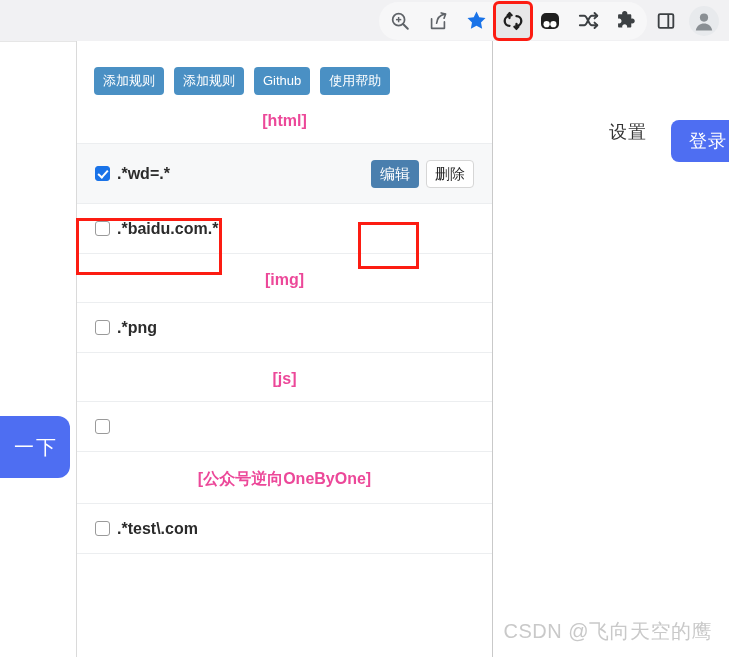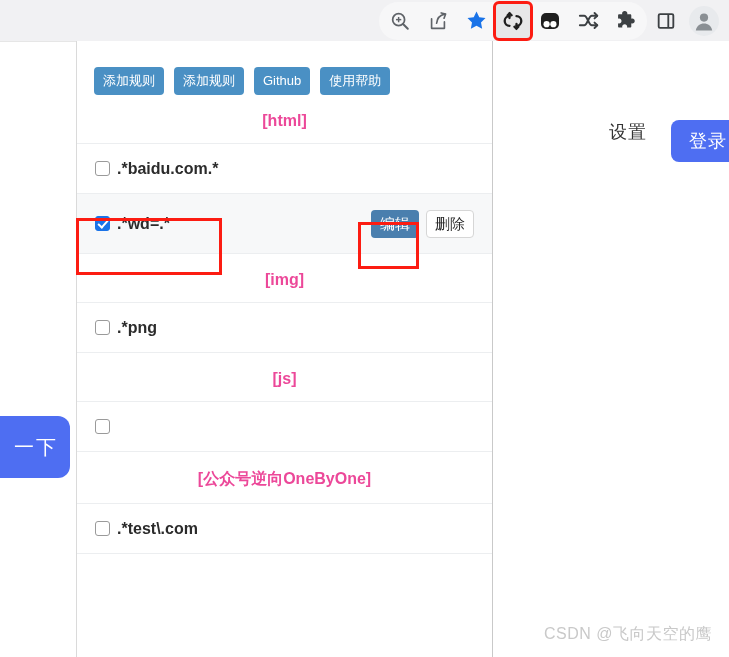--- a/index.html
+++ b/index.html
@@ -114,21 +114,21 @@
     align-items: center;
     justify-content: flex-end;
     padding-right: 12px;
     box-sizing: border-box;
     letter-spacing: 2px;
   }
   #csdn-watermark {
     position: absolute;
     right: 17px;
     bottom: 12px;
-    font-size: 16px;
+    font-size: 20px;
     color: #c9c9c9;
     letter-spacing: 0.5px;
   }
 
   
   #extension-popup {
     position: absolute;
     left: 76px;
     top: 41px;
     width: 417px;
@@ -341,32 +341,32 @@
 <div id="extension-popup">
   <div id="popup-actions">
       <span class="popup-btn">添加规则</span>
       <span class="popup-btn">添加规则</span>
       <span class="popup-btn">Github</span>
       <span class="popup-btn">使用帮助</span>
     </div>
   <div id="popup-sections">
       <div class="section-title">[html]</div>
       <div class="rule-list">
-        <div class="rule-row">
-          <span class="cb"></span>
-          <span class="rule-label">.*baidu.com.*</span>
-        </div>
         <div class="rule-row selected">
           <span class="cb checked"></span>
           <span class="rule-label">.*wd=.*</span>
           <span class="row-buttons">
             <span class="btn-edit">编辑</span>
             <span class="btn-delete">删除</span>
           </span>
         </div>
+        <div class="rule-row">
+          <span class="cb"></span>
+          <span class="rule-label">.*baidu.com.*</span>
+        </div>
       </div>
       <div class="section-title">[img]</div>
       <div class="rule-list">
         <div class="rule-row">
           <span class="cb"></span>
           <span class="rule-label">.*png</span>
         </div>
       </div>
       <div class="section-title">[js]</div>
       <div class="rule-list">

